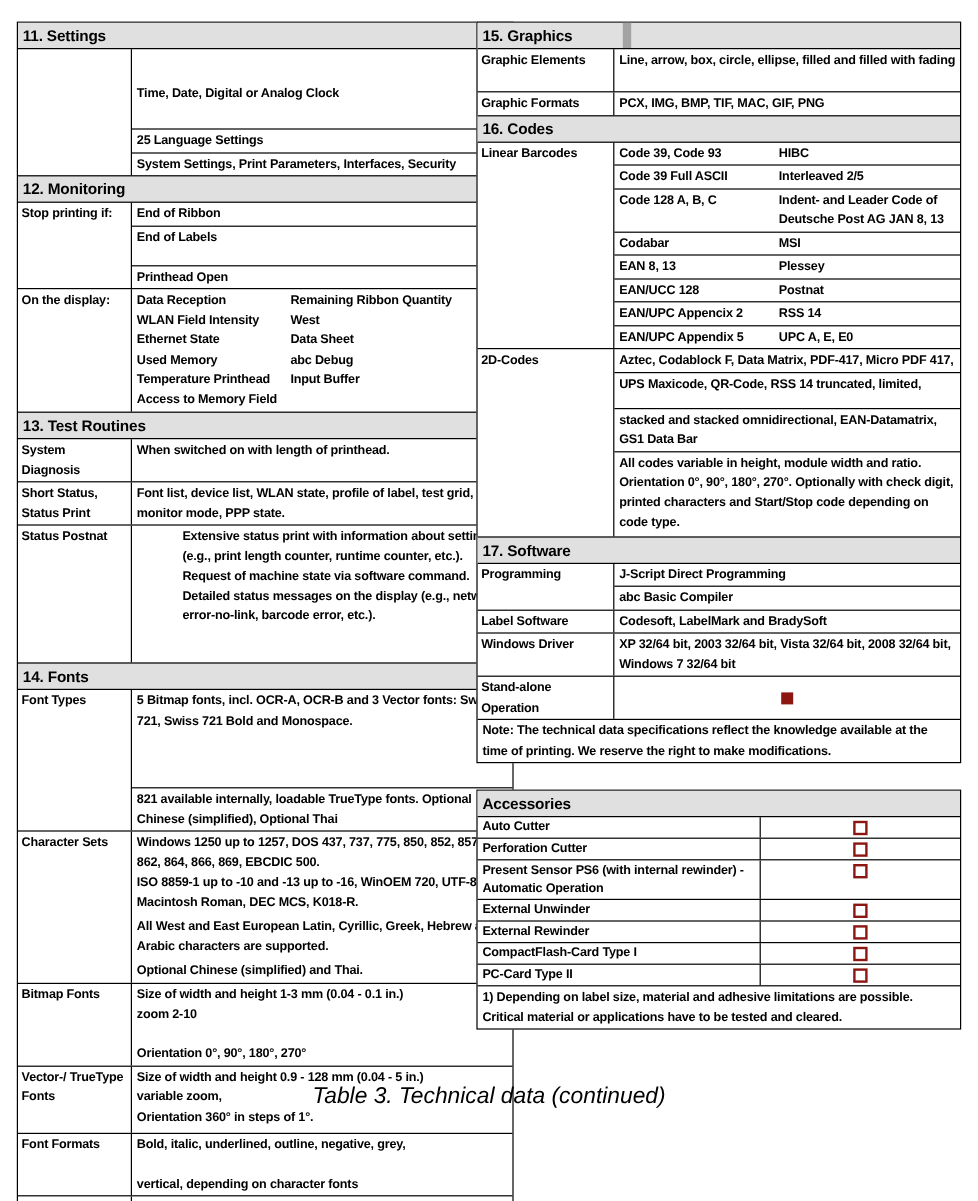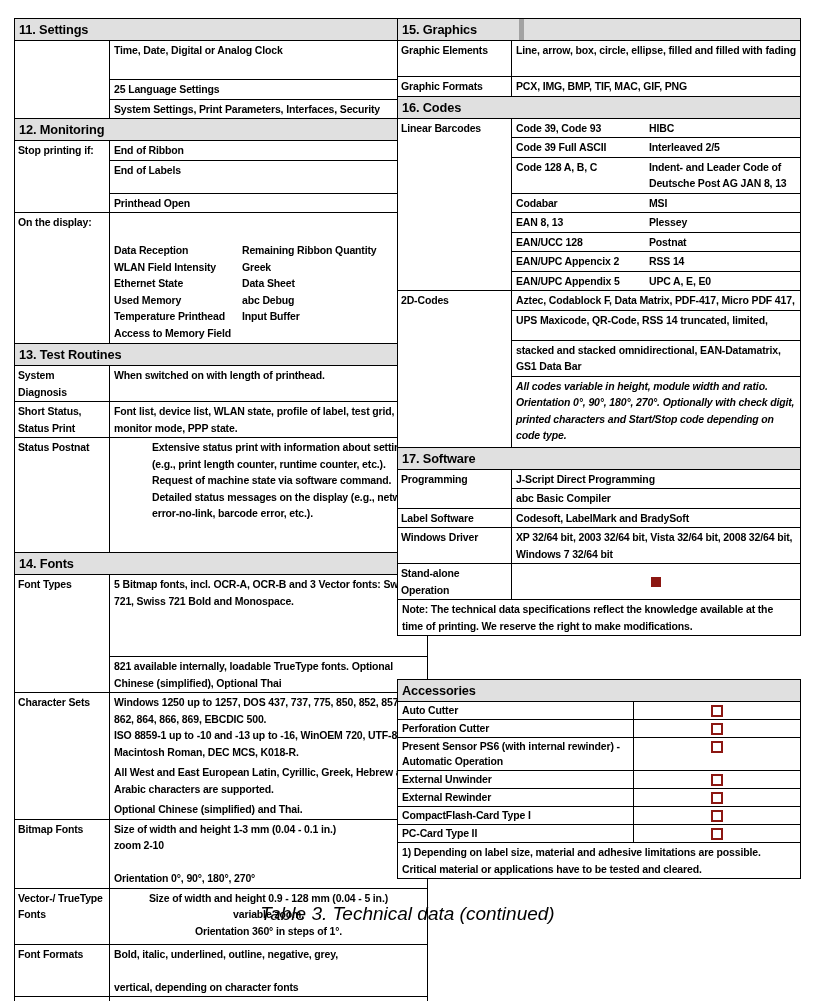--- a/index.html
+++ b/index.html
@@ -7,87 +7,87 @@
         font-family:"Liberation Sans",sans-serif;font-weight:bold;color:#000;
         font-size:10.5px;line-height:16.5px;letter-spacing:-0.15px;}
   .col{position:absolute;top:18px;}
   .col-left{left:14px;width:414px;}
   .col-right{left:397px;width:404px;}
   .tbl{border:1.5px solid #000;background:#fff;}
   .sec-header{background:#e0e0e0;font-size:12.8px;line-height:19px;padding:1px 4px 1px 4px;
               border-top:1.5px solid #000;border-bottom:1.5px solid #000;}
   .tbl > .sec-header:first-child{border-top:0;}
   .sec-header.split{display:flex;padding:0;}
-  .sec-header.split .sh-l{width:113px;border-right:5px solid #a3a3a3;padding:1px 4px;}
+  .sec-header.split .sh-l{width:113px;border-right:7px solid #a3a3a3;padding:1px 4px;}
   .sec-header.split .sh-r{flex:1;}
   .row{display:flex;border-top:1px solid #000;}
   .sec-header + .row{border-top:0;}
   .lcell{width:95px;min-width:95px;box-sizing:border-box;border-right:1px solid #000;padding:1px 3px;}
   .col-right .lcell{width:114px;min-width:114px;}
   .ccol{flex:1;display:flex;flex-direction:column;min-width:0;}
   .crow{padding:1px 4px;border-top:1px solid #000;}
   .ccol > .crow:first-child{border-top:0;}
   .ccell{flex:1;padding:1px 4px;min-width:0;}
   .pair{display:flex;}
   .pair .pa{width:128px;min-width:128px;}
   .col-right .pair .pa{width:133px;min-width:133px;}
   .pair .pb{flex:1;}
   .line{min-height:16.5px;}
   .cs-para{margin:0;}
   .cs-para.gap{margin-top:4px;}
   .cb{display:inline-block;width:8px;height:8px;border:2px solid #8c1712;background:#fff;}
   .cb-filled{display:inline-block;width:10px;height:10px;background:#8c1712;}
   .center-cell{display:flex;align-items:center;justify-content:center;}
   .note-row{border-top:1.5px solid #000;padding:1px 4px;}
-  .acc{margin-top:43px;}
+  .acc{margin-top:22px;}
   .acc .acc-row{display:flex;border-top:1px solid #000;line-height:15px;}
   .acc .sec-header + .acc-row{border-top:0;}
   .acc .acc-label{flex:1;border-right:1px solid #000;padding:1px 4px;}
   .acc .acc-cbcell{width:166px;min-width:166px;display:flex;align-items:center;justify-content:center;}
   .acc .acc-foot{border-top:1px solid #000;padding:1px 4px;line-height:16.5px;}
   .caption{position:absolute;left:0;top:906px;width:100%;text-align:center;
            font-style:italic;font-weight:normal;font-size:19px;letter-spacing:0;}
 </style>
 </head>
 <body>
 
 <div class="page">
 
   <div class="col col-left">
     <div class="tbl">
 
       <div class="sec-header">11. Settings</div>
       <div class="row">
         <div class="lcell"></div>
         <div class="ccol">
-          <div class="crow" style="min-height:36px;">Time, Date, Digital or Analog Clock</div>
+          <div class="crow" style="min-height:36px;margin-top:28px;">Time, Date, Digital or Analog Clock</div>
           <div class="crow">25 Language Settings</div>
           <div class="crow">System Settings, Print Parameters, Interfaces, Security</div>
         </div>
       </div>
 
       <div class="sec-header">12. Monitoring</div>
       <div class="row">
         <div class="lcell">Stop printing if:</div>
         <div class="ccol">
           <div class="crow">End of Ribbon</div>
           <div class="crow" style="min-height:30px;">End of Labels</div>
           <div class="crow">Printhead Open</div>
         </div>
       </div>
       <div class="row">
         <div class="lcell">On the display:</div>
-        <div class="ccell" style="min-height:100px;margin-top:28px;">
+        <div class="ccell" style="min-height:100px;">
           <div class="pair">
               <span class="pa">Data Reception</span>
               <span class="pb">Remaining Ribbon Quantity</span>
             </div>
           <div class="pair">
               <span class="pa">WLAN Field Intensity</span>
-              <span class="pb">Greek</span>
+              <span class="pb">West</span>
             </div>
           <div class="pair">
               <span class="pa">Ethernet State</span>
               <span class="pb">Data Sheet</span>
             </div>
           <div class="pair">
               <span class="pa">Used Memory</span>
               <span class="pb">abc Debug</span>
             </div>
           <div class="pair">
@@ -136,21 +136,21 @@
         <div class="lcell">Bitmap Fonts</div>
         <div class="ccell">
           <div class="line">Size of width and height 1-3 mm (0.04 - 0.1 in.)</div>
           <div class="line">zoom 2-10</div>
           <div class="line"></div>
           <div class="line">Orientation 0°, 90°, 180°, 270°</div>
         </div>
       </div>
       <div class="row">
         <div class="lcell">Vector-/ TrueType Fonts</div>
-        <div class="ccell" style="min-height:53px;text-align:center;">
+        <div class="ccell" style="min-height:53px;">
           <div class="line">Size of width and height 0.9 - 128 mm (0.04 - 5 in.)</div>
           <div class="line">variable zoom,</div>
           <div class="line">Orientation 360° in steps of 1°.</div>
         </div>
       </div>
       <div class="row">
         <div class="lcell">Font Formats</div>
         <div class="ccell">
           <div class="line">Bold, italic, underlined, outline, negative, grey,</div>
           <div class="line"></div>
@@ -218,21 +218,21 @@
               <span class="pb">UPC A, E, E0</span>
             </div>
         </div>
       </div>
       <div class="row">
         <div class="lcell">2D-Codes</div>
         <div class="ccol">
           <div class="crow">Aztec, Codablock F, Data Matrix, PDF-417, Micro PDF 417,</div>
           <div class="crow" style="min-height:27px;">UPS Maxicode, QR-Code, RSS 14 truncated, limited,</div>
           <div class="crow" style="min-height:33px;">stacked and stacked omnidirectional, EAN-Datamatrix, GS1 Data Bar</div>
-          <div class="crow" style="min-height:68px;font-style:italic;">All codes variable in height, module width and ratio. Orientation 0°, 90°, 180°, 270°. Optionally with check digit, printed characters and Start/Stop code depending on code type.</div>
+          <div class="crow" style="min-height:68px;">All codes variable in height, module width and ratio. Orientation 0°, 90°, 180°, 270°. Optionally with check digit, printed characters and Start/Stop code depending on code type.</div>
         </div>
       </div>
 
       <div class="sec-header">17. Software</div>
       <div class="row">
         <div class="lcell">Programming</div>
         <div class="ccol">
           <div class="crow">J-Script Direct Programming</div>
           <div class="crow">abc Basic Compiler</div>
         </div>

